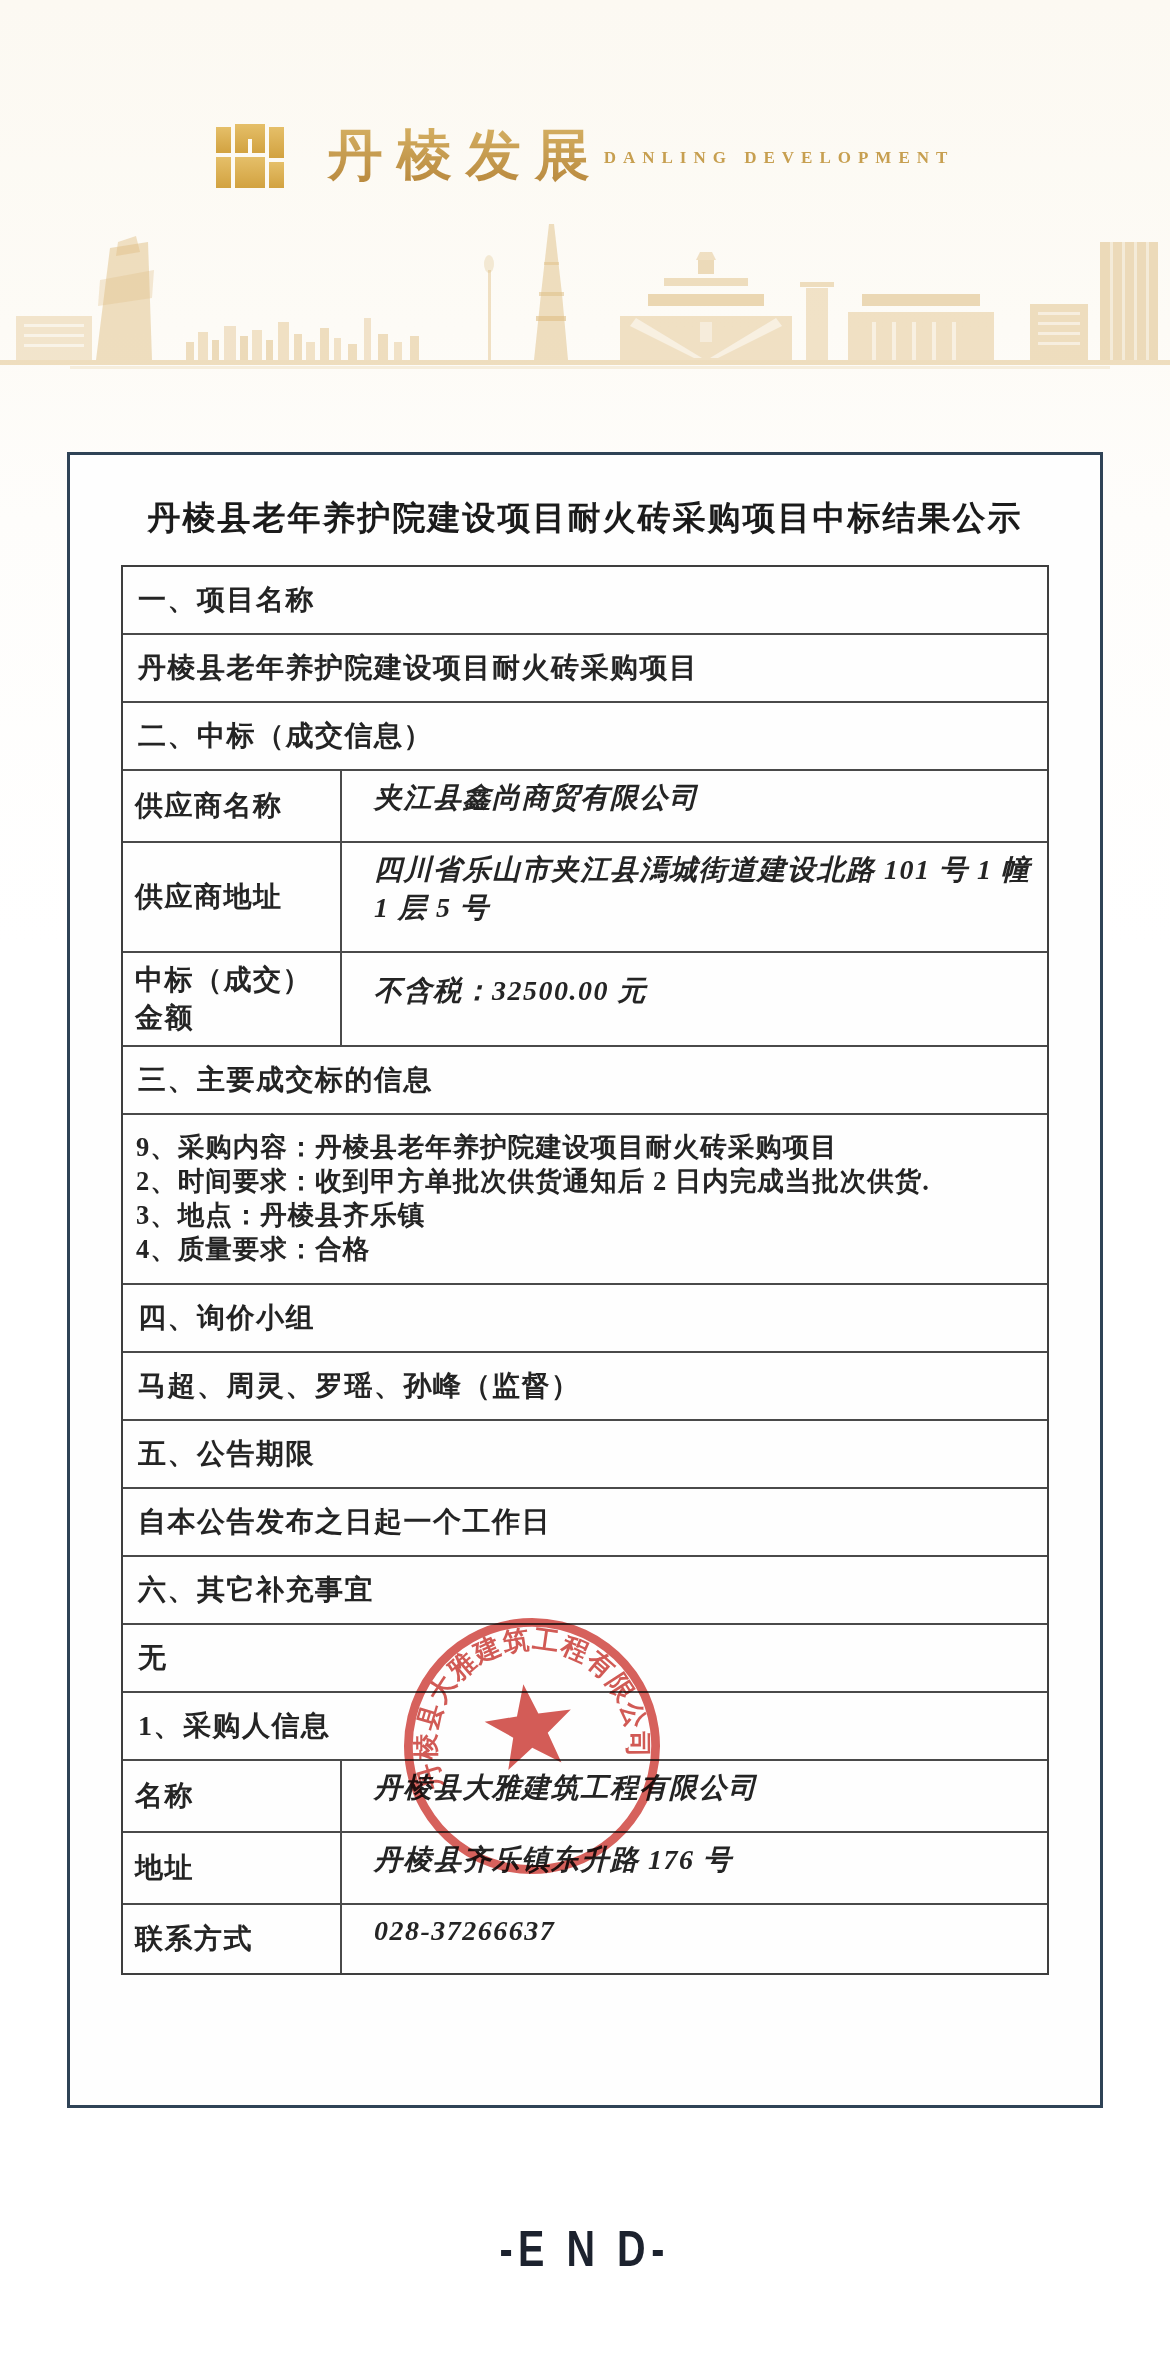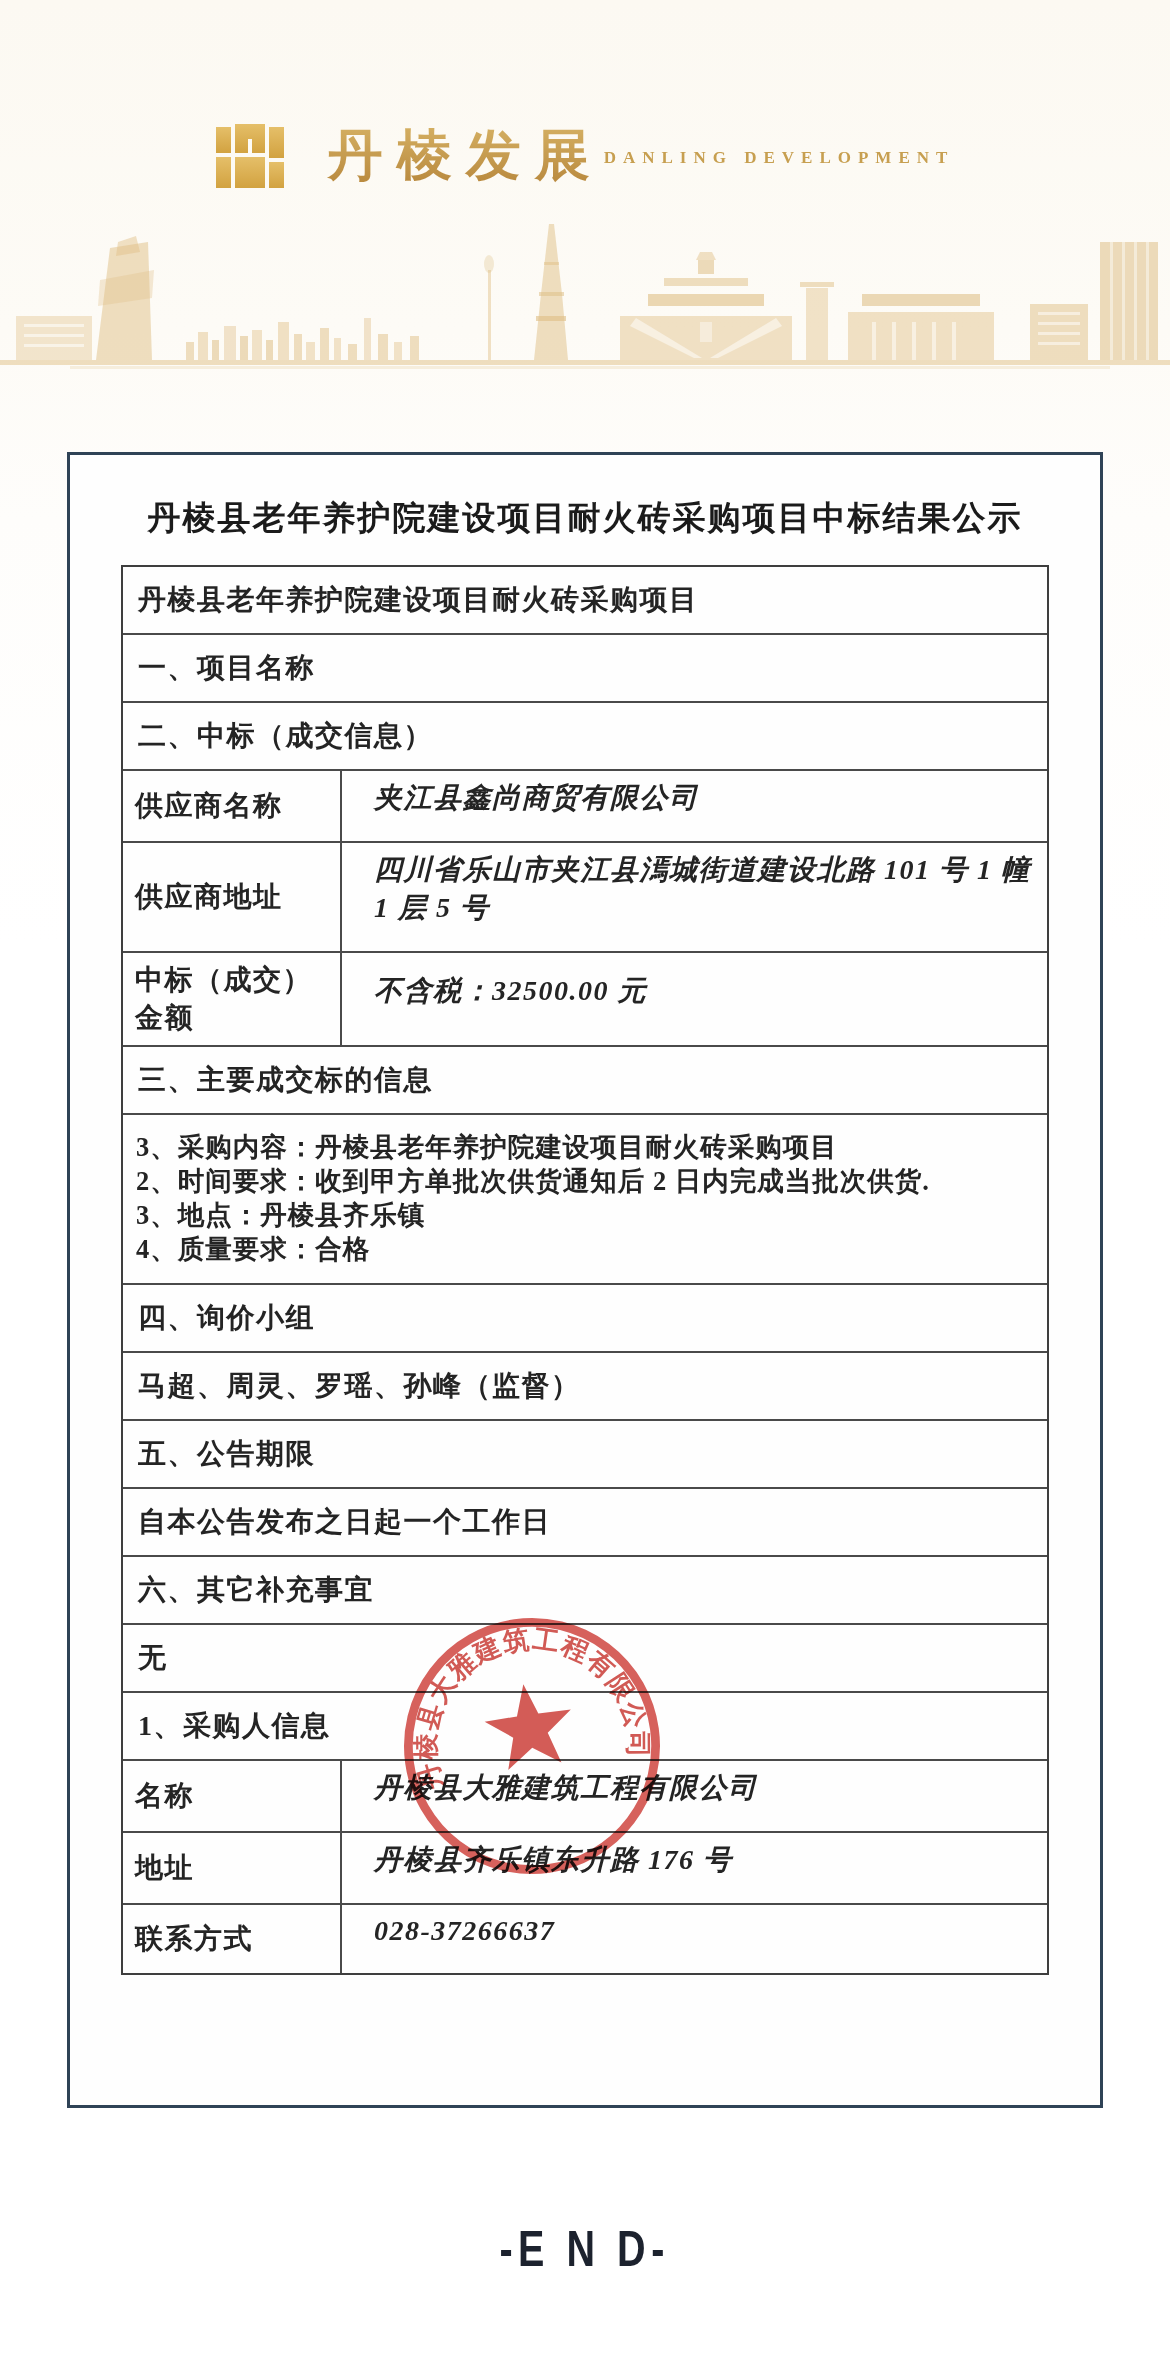--- a/index.html
+++ b/index.html
@@ -158,24 +158,24 @@
     <rect x="0" y="138" width="1170" height="5" opacity="0.5"></rect>
     <rect x="70" y="144" width="1040" height="3" opacity="0.22"></rect>
   </g>
 </svg>
 
 <div class="card">
   <h1 class="doc-title">丹棱县老年养护院建设项目耐火砖采购项目中标结果公示</h1>
 
   <div class="tbl">
     <div class="tr">
+        <div class="full-cell">一、项目名称</div>
+      </div>
+    <div class="tr">
         <div class="full-cell">丹棱县老年养护院建设项目耐火砖采购项目</div>
-      </div>
-    <div class="tr">
-        <div class="full-cell">一、项目名称</div>
       </div>
     <div class="tr">
         <div class="full-cell">二、中标（成交信息）</div>
       </div>
 
     <div class="tr pair">
       <div class="label">供应商名称</div>
       <div class="value">夹江县鑫尚商贸有限公司</div>
     </div>
     <div class="tr pair">
@@ -184,21 +184,21 @@
     </div>
     <div class="tr pair">
       <div class="label">中标（成交）金额</div>
       <div class="value">不含税：32500.00 元</div>
     </div>
 
     <div class="tr">
         <div class="full-cell">三、主要成交标的信息</div>
       </div>
     <div class="tr multi">
-      <span class="line">3、采购内容：丹棱县老年养护院建设项目耐火砖采购项目</span>
+      <span class="line">9、采购内容：丹棱县老年养护院建设项目耐火砖采购项目</span>
       <span class="line">2、时间要求：收到甲方单批次供货通知后 2 日内完成当批次供货.</span>
       <span class="line">3、地点：丹棱县齐乐镇</span>
       <span class="line">4、质量要求：合格</span>
     </div>
 
     <div class="tr">
         <div class="full-cell">四、询价小组</div>
       </div>
     <div class="tr">
         <div class="full-cell">马超、周灵、罗瑶、孙峰（监督）</div>

